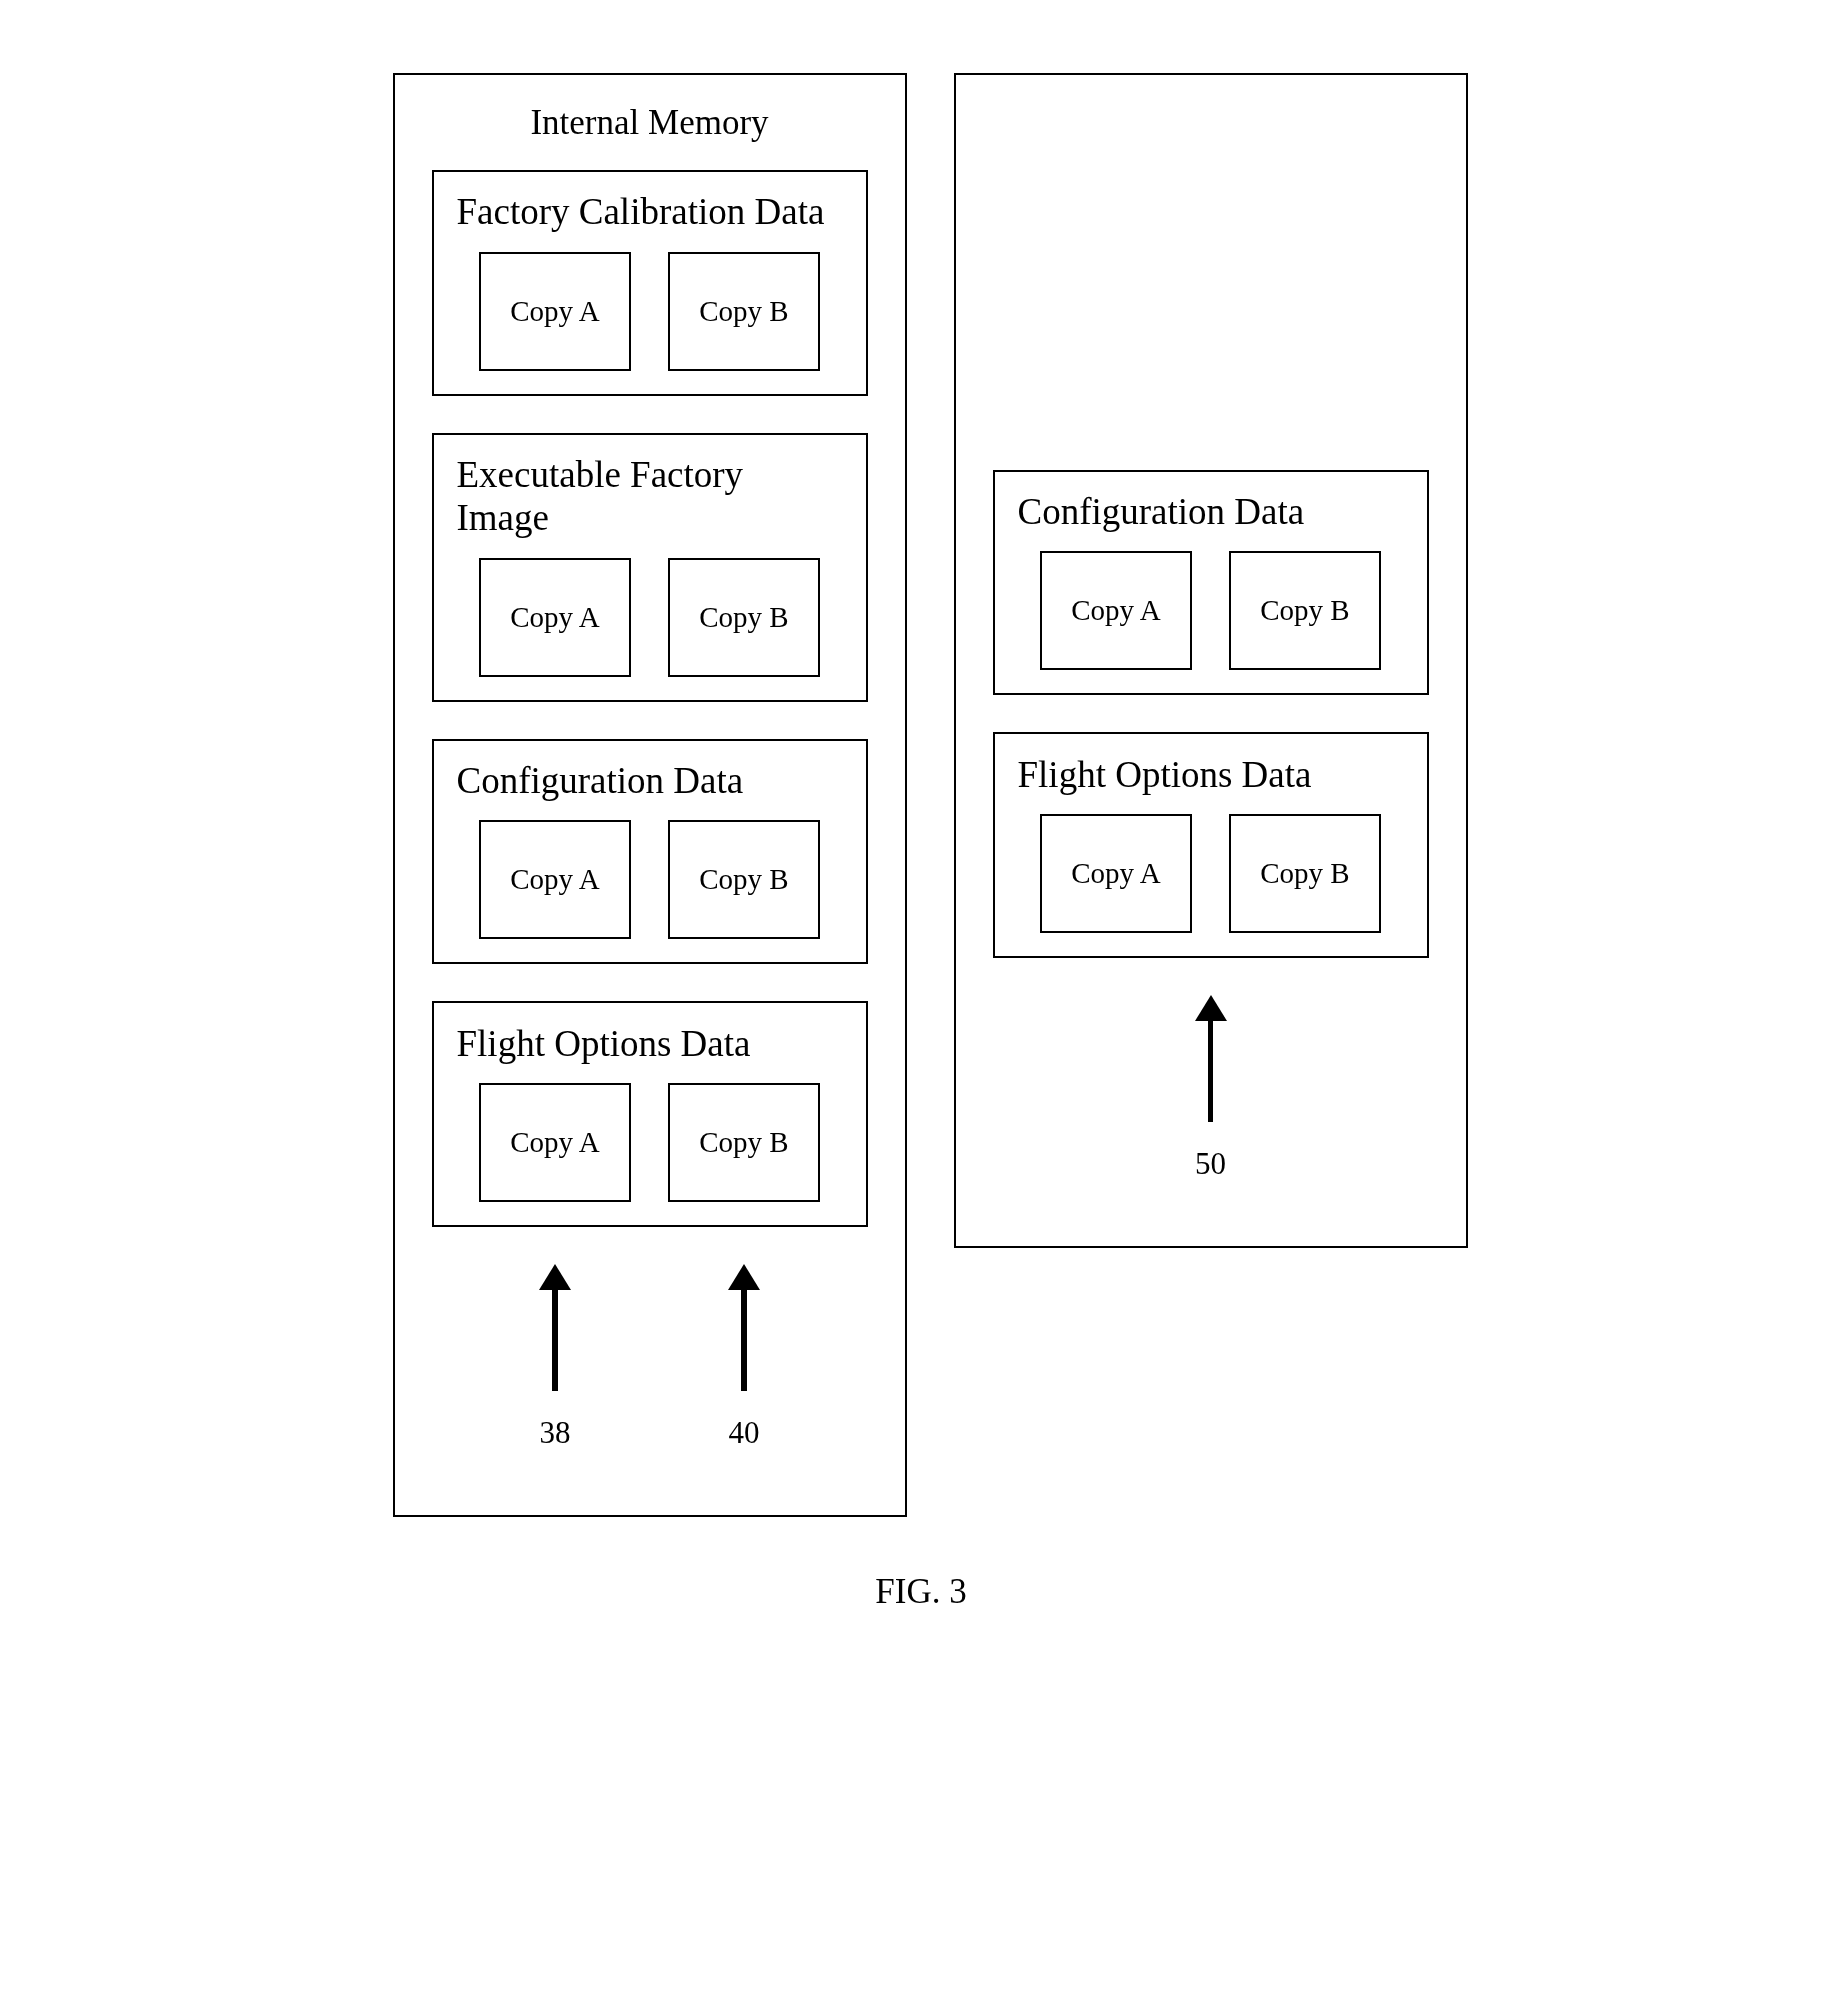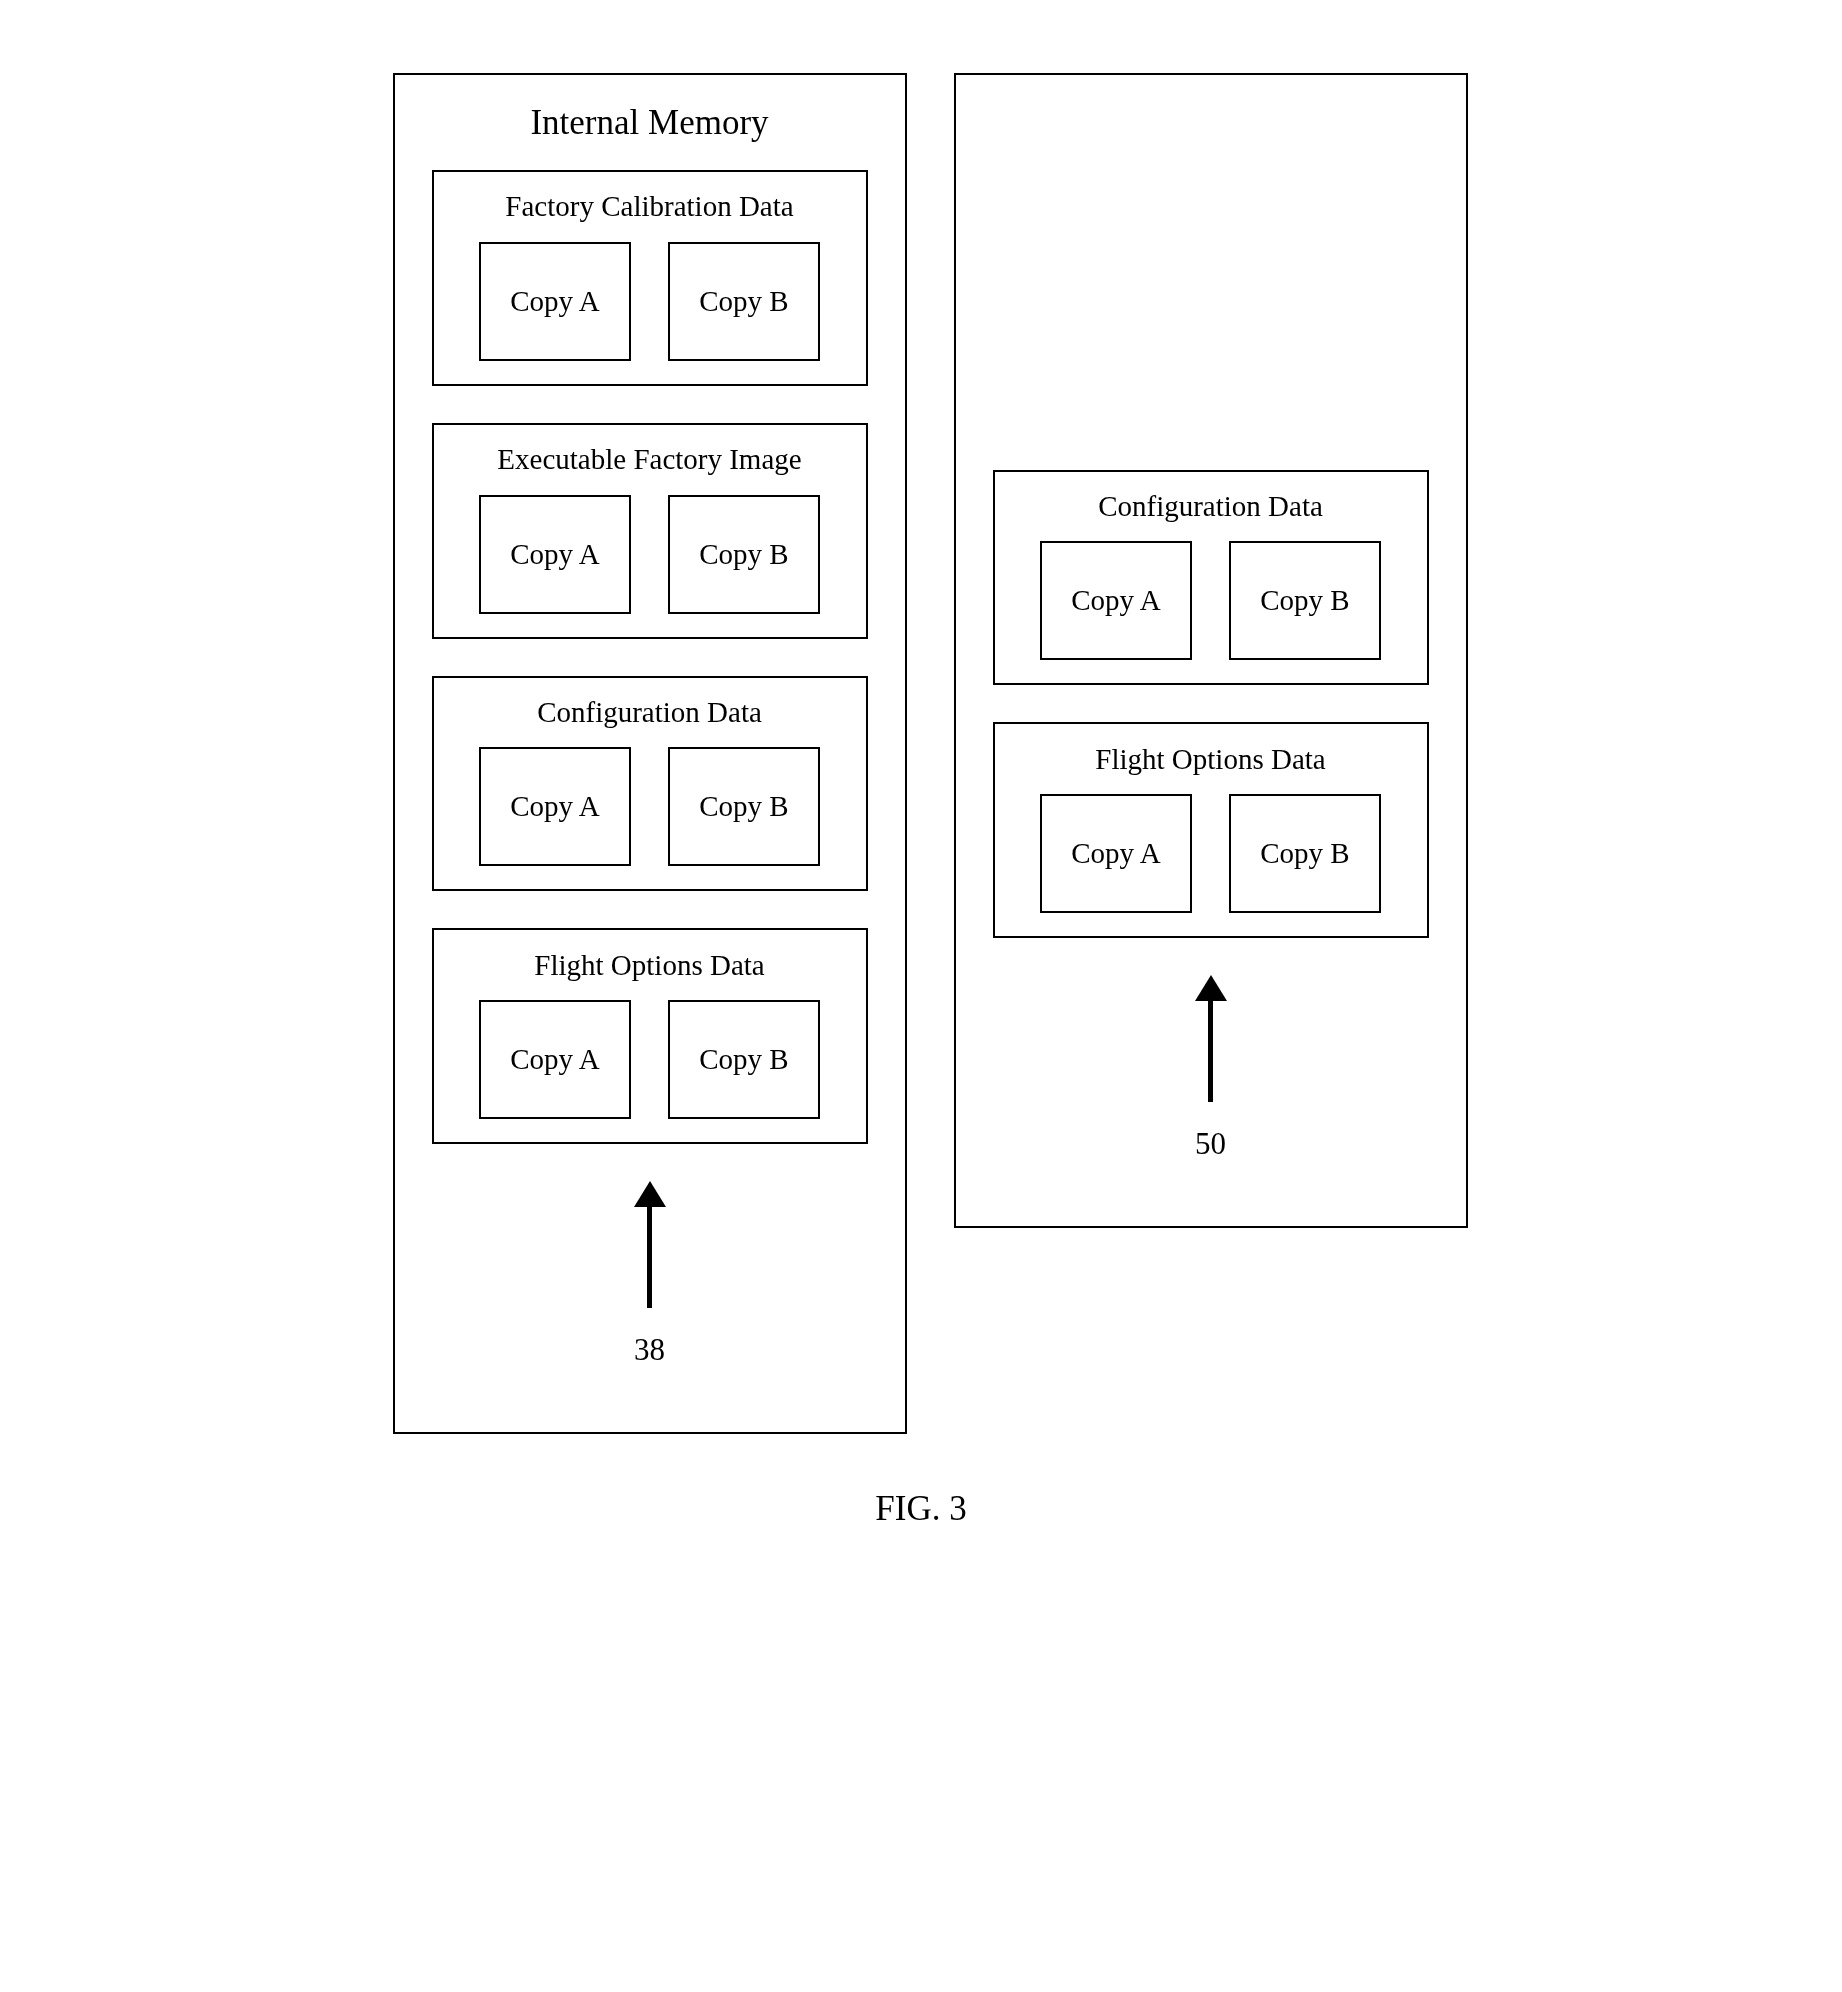--- a/index.html
+++ b/index.html
@@ -37,22 +37,22 @@
     }
 
     .section-block {
       border: 2.8px solid #000;
       padding: 18.4px 23px 23px 23px;
       margin-bottom: 37px;
       position: relative;
     }
 
     .section-title {
-      font-size: 29px;
-      text-align: center;
+      font-size: 37px;
+      text-align: left;
       margin-bottom: 18.4px;
       font-weight: normal;
     }
 
     .copies-row {
       display: flex;
       justify-content: center;
       gap: 37px;
     }
 
@@ -156,20 +156,25 @@
         <div class="copy-box">Copy B</div>
       </div>
     </div>
 
     <div class="arrows-row">
       <div class="arrow-container">
         <div class="arrow-up"></div>
         <div class="arrow-line"></div>
         <div class="arrow-label">38</div>
       </div>
+      <div class="arrow-container">
+        <div class="arrow-up"></div>
+        <div class="arrow-line"></div>
+        <div class="arrow-label">40</div>
+      </div>
     </div>
   </div>
 
   <div class="memory-block">
 
     <div class="empty-space"></div>
 
     <div class="section-block">
       <div class="section-title">Configuration Data</div>
       <div class="copies-row">

